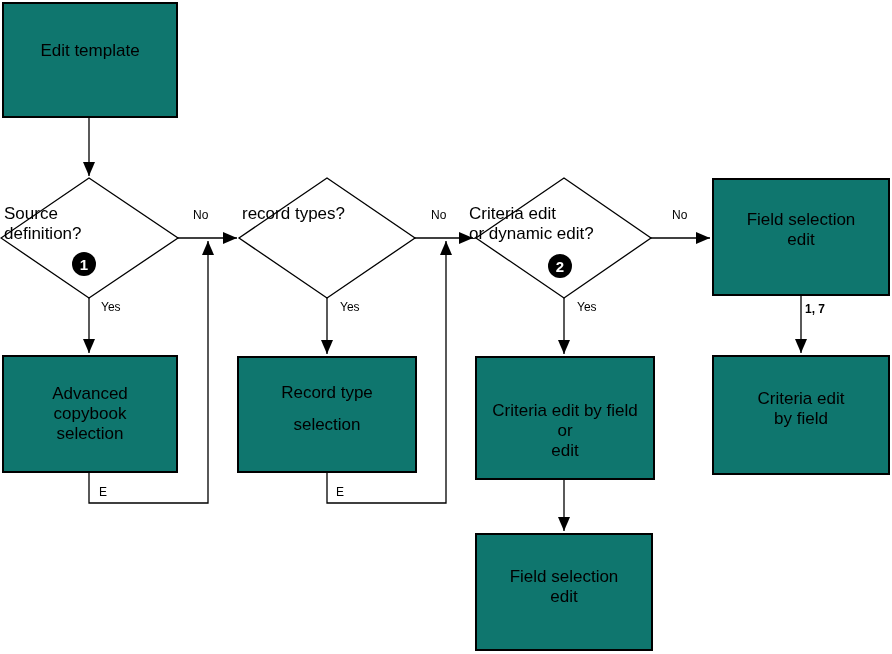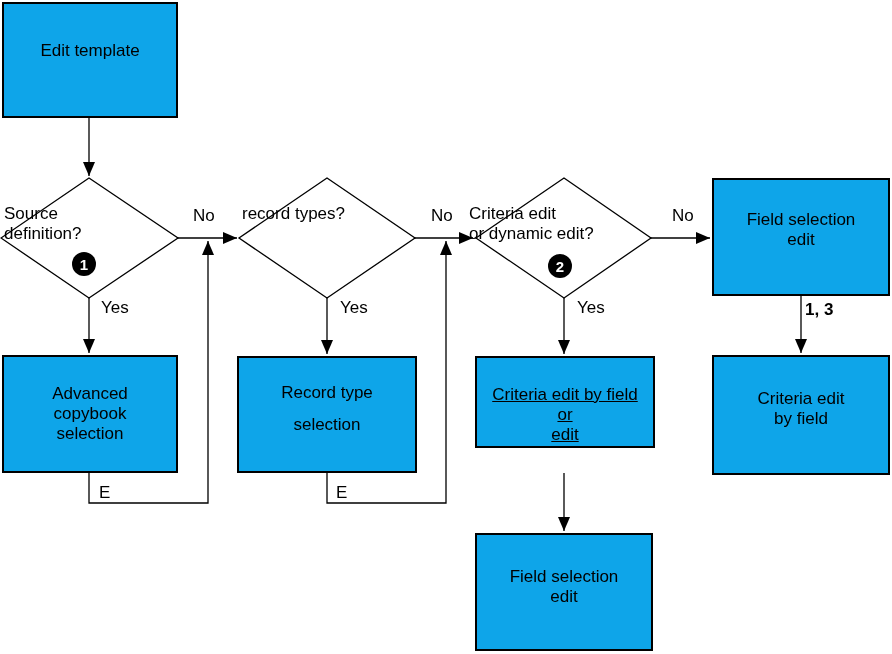--- a/index.html
+++ b/index.html
@@ -18,33 +18,33 @@
   }
   .wires {
     position: absolute;
     left: 0; top: 0;
     width: 892px; height: 654px;
   }
   .box {
     position: absolute;
     box-sizing: border-box;
     border: 2px solid #000000;
-    background: #0ea5e9;
+    background: #0f766e;
     display: flex;
     flex-direction: column;
     align-items: center;
     justify-content: center;
     text-align: center;
     font-size: 17px;
     line-height: 20px;
   }
   .box.b-edit-template   { left: 2px;   top: 2px;   width: 176px; height: 116px; padding-bottom: 18px; }
   .box.b-adv-copybook    { left: 2px;   top: 355px; width: 176px; height: 118px; }
   .box.b-record-type     { left: 237px; top: 356px; width: 180px; height: 117px; padding-bottom: 12px; gap: 12px; }
-  .box.b-criteria-dyn    { left: 475px; top: 356px; width: 180px; height: 92px; padding-top: 26px; text-decoration: underline; }
+  .box.b-criteria-dyn    { left: 475px; top: 356px; width: 180px; height: 124px; padding-top: 26px; }
   .box.b-field-sel-bot   { left: 475px; top: 533px; width: 178px; height: 118px; padding-bottom: 10px; }
   .box.b-field-sel-top   { left: 712px; top: 178px; width: 178px; height: 118px; padding-bottom: 14px; }
   .box.b-criteria-field  { left: 712px; top: 355px; width: 178px; height: 120px; padding-bottom: 12px; }
   .dtext {
     position: absolute;
     text-align: left;
     font-size: 17px;
     line-height: 20px;
   }
   .dtext.d1 { left: 4px;   top: 204px; width: 170px; }
@@ -60,21 +60,21 @@
     display: flex;
     align-items: center;
     justify-content: center;
     font-size: 15px;
     font-weight: bold;
   }
   .badge.bg1 { left: 72px;  top: 252px; }
   .badge.bg2 { left: 548px; top: 254px; }
   .lbl {
     position: absolute;
-    font-size: 17px;
+    font-size: 12px;
     line-height: 17px;
     white-space: nowrap;
   }
   .lbl.no-1  { left: 193px; top: 207px; }
   .lbl.no-2  { left: 431px; top: 207px; }
   .lbl.no-3  { left: 672px; top: 207px; }
   .lbl.yes-1 { left: 101px; top: 299px; }
   .lbl.yes-2 { left: 340px; top: 299px; }
   .lbl.yes-3 { left: 577px; top: 299px; }
   .lbl.e-1   { left: 99px;  top: 484px; }
@@ -169,15 +169,15 @@
   </div>
 
   <div class="lbl no-1">No</div>
   <div class="lbl no-2">No</div>
   <div class="lbl no-3">No</div>
   <div class="lbl yes-1">Yes</div>
   <div class="lbl yes-2">Yes</div>
   <div class="lbl yes-3">Yes</div>
   <div class="lbl e-1">E</div>
   <div class="lbl e-2">E</div>
-  <div class="lbl onetwo">1, 3</div>
+  <div class="lbl onetwo">1, 7</div>
 
 </div>
 
 </body></html>

